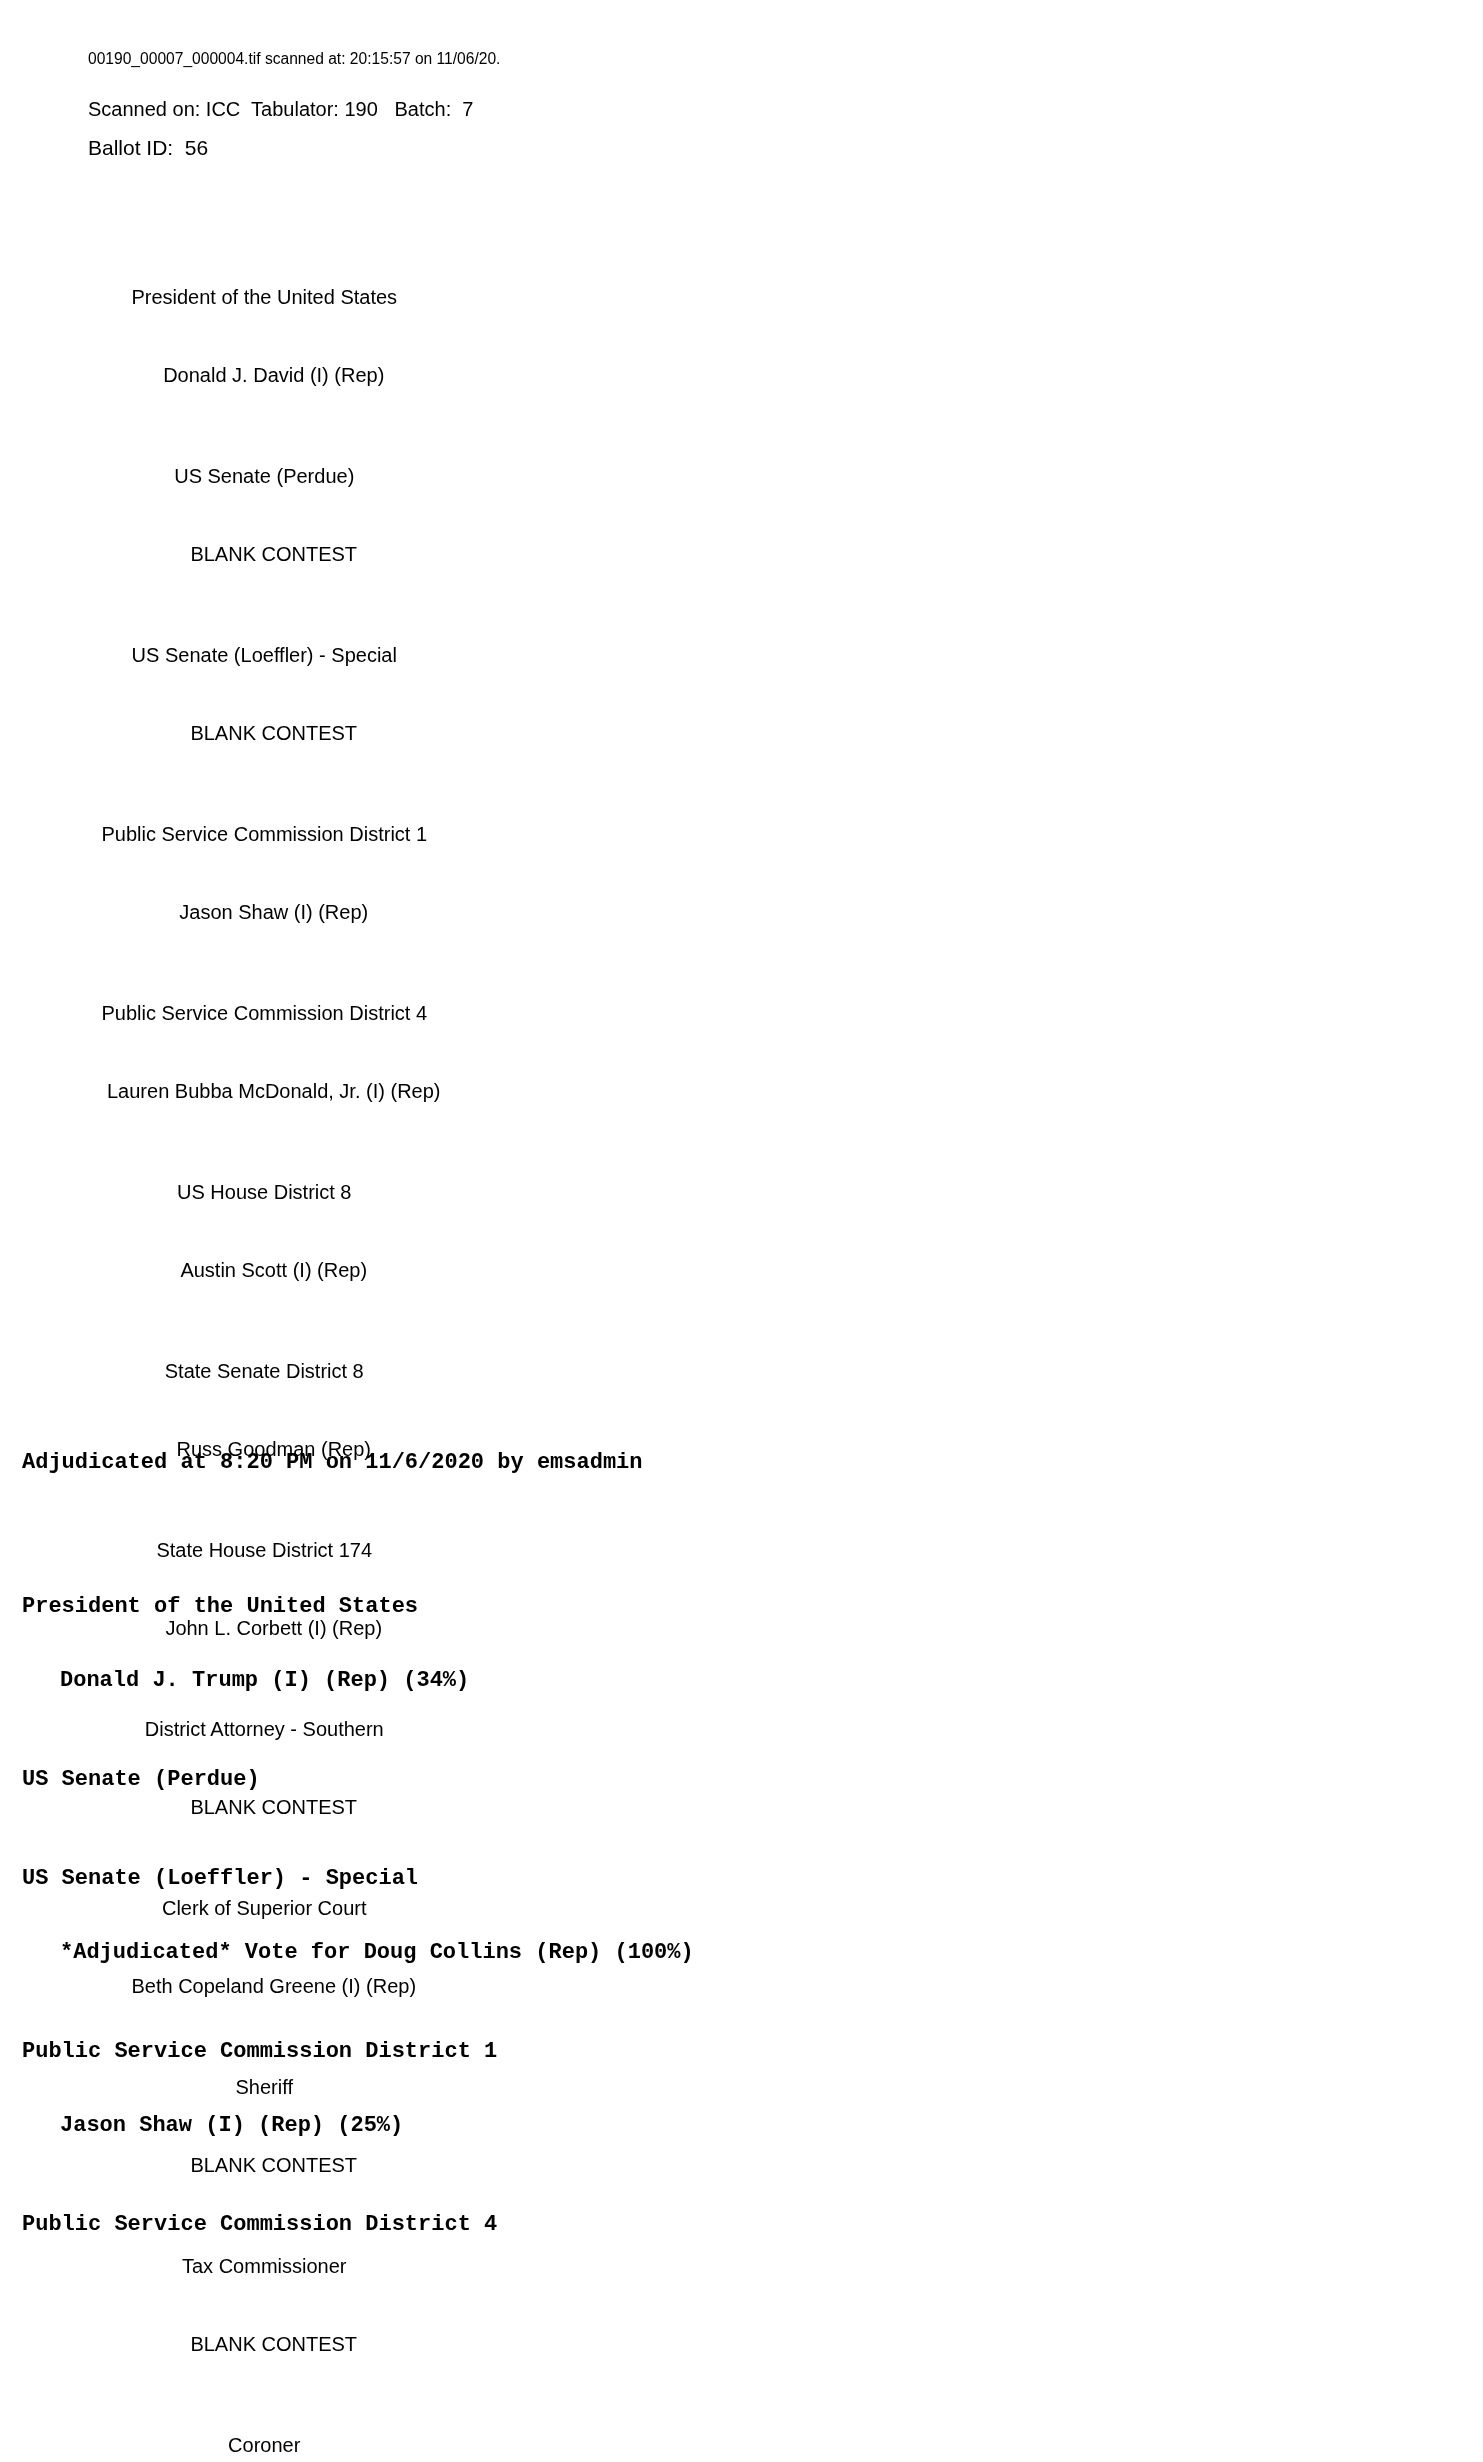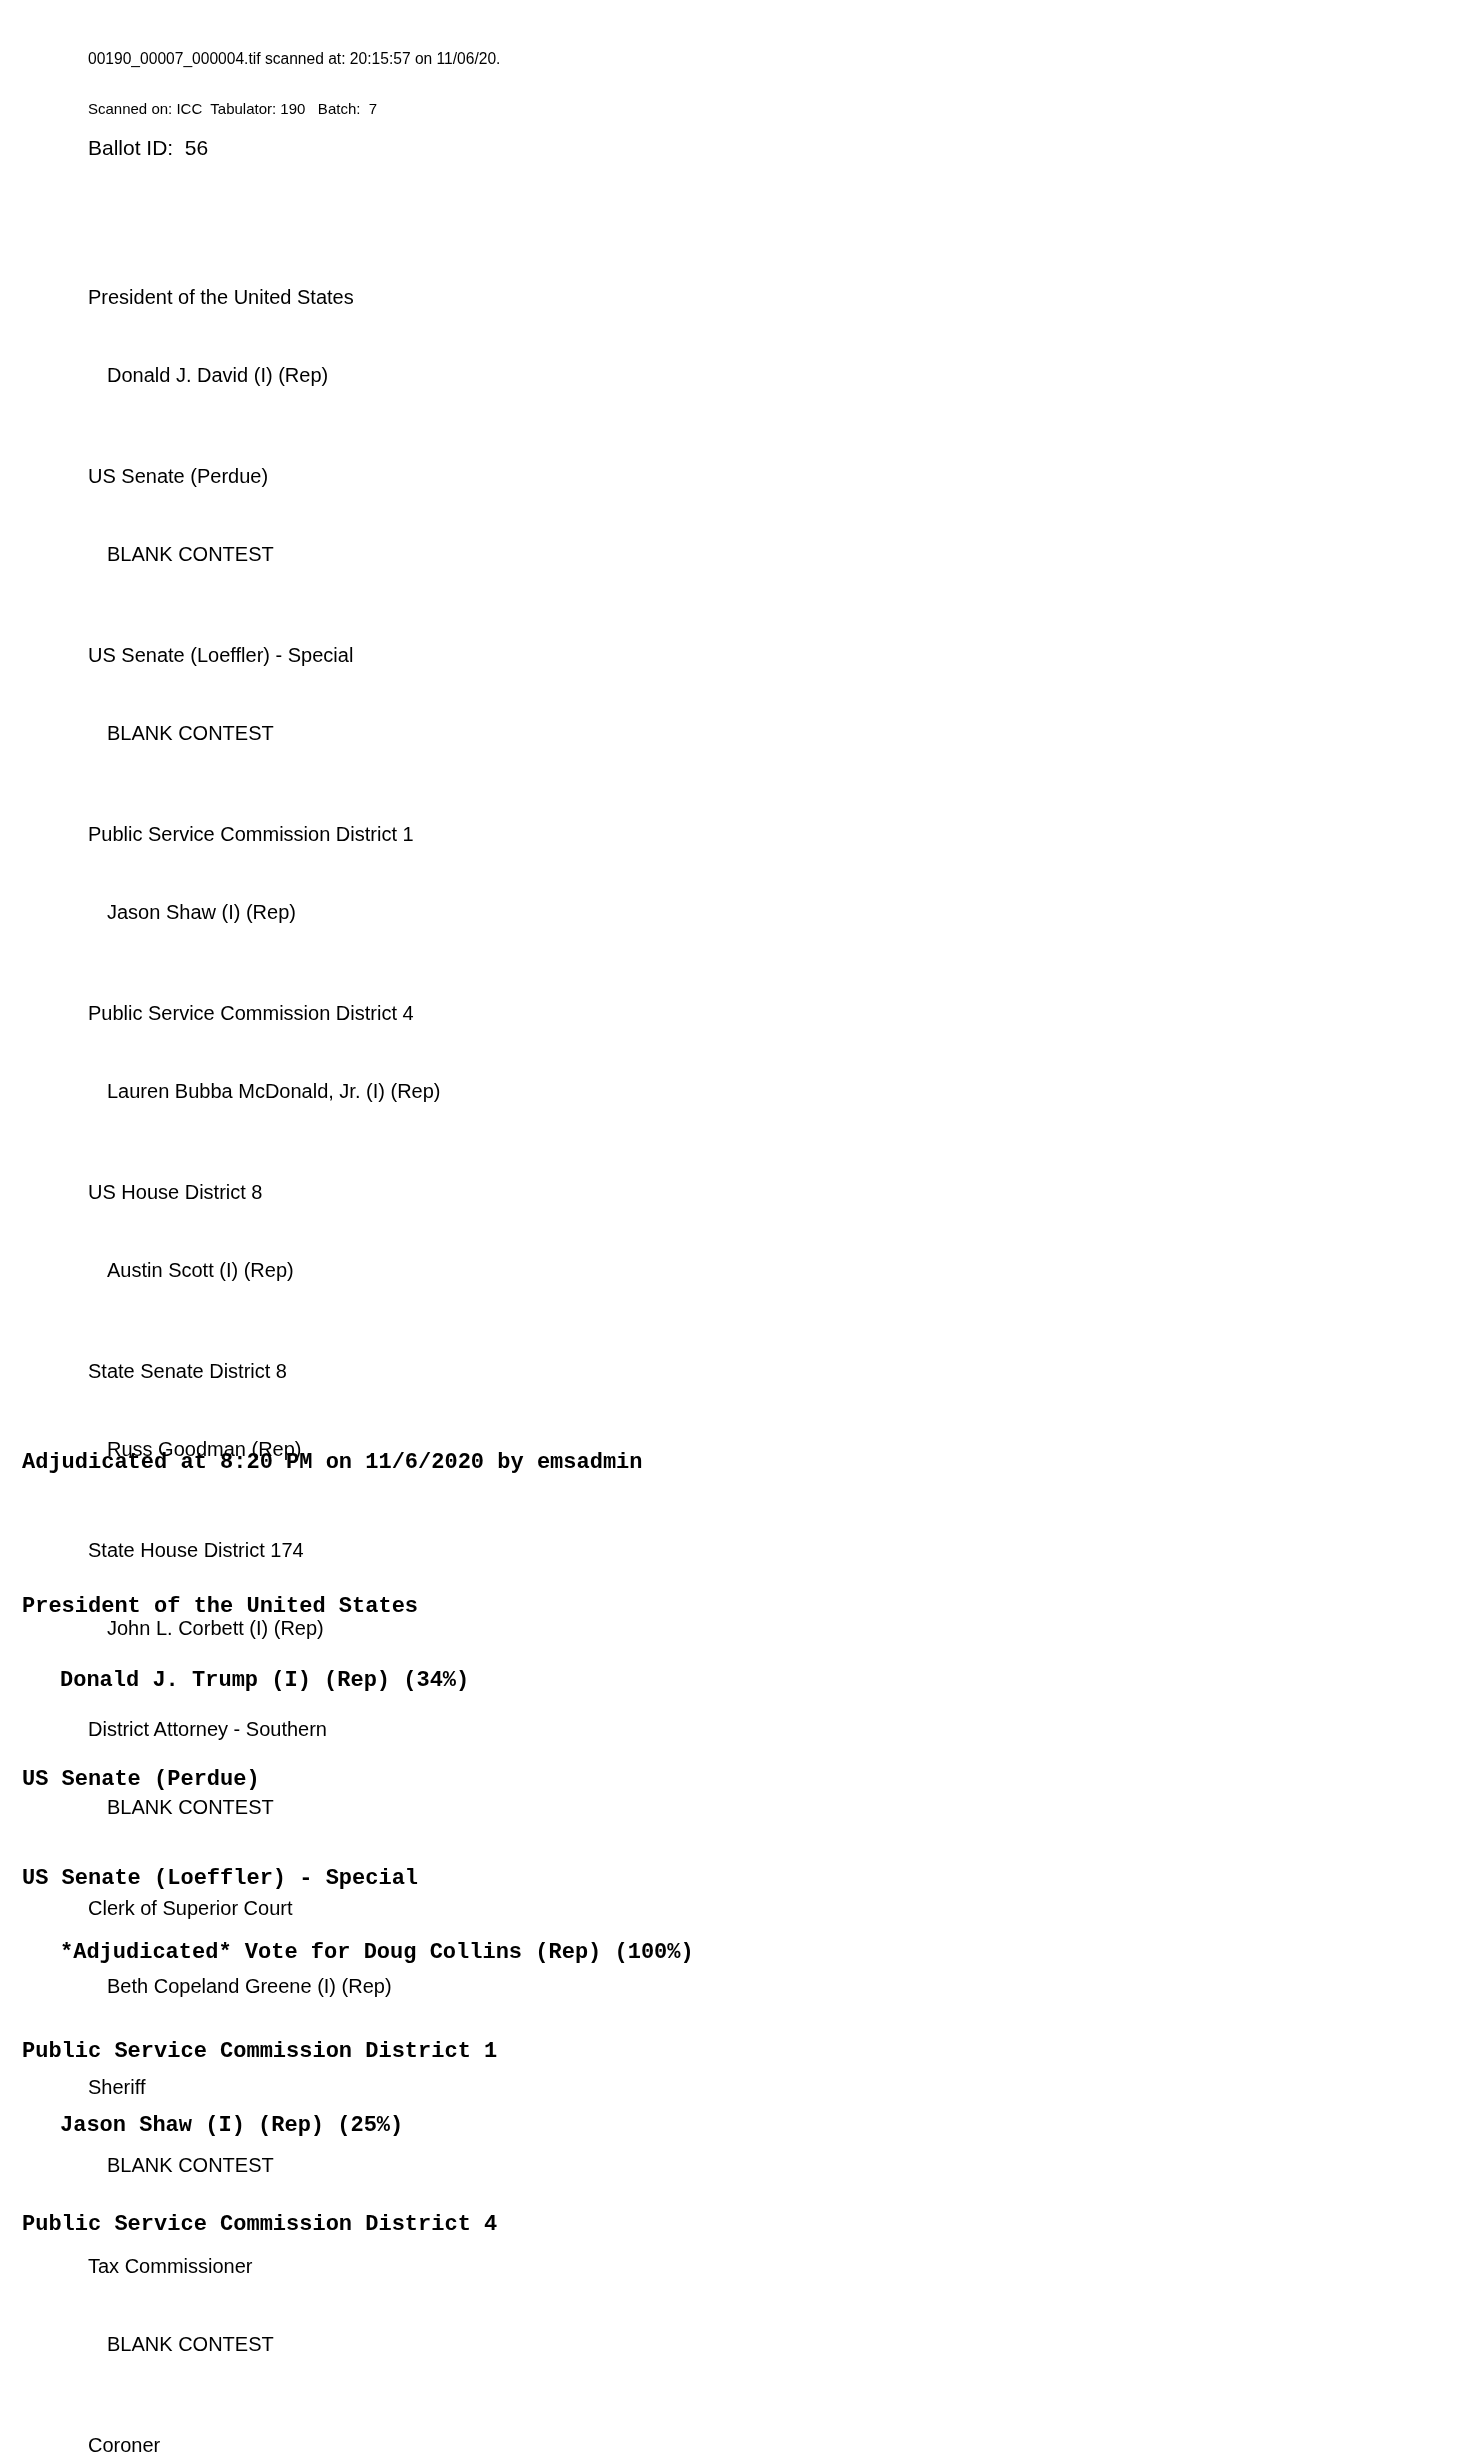--- a/index.html
+++ b/index.html
@@ -13,33 +13,34 @@
     height: 2462px;
     background: #ffffff;
     color: #000000;
     overflow: hidden;
   }
   
   .sans {
     font-family: "Liberation Sans", "DejaVu Sans", sans-serif;
     color: #000000;
     white-space: pre;
+    text-align: center;
   }
   .file-line {
     position: absolute;
     left: 88px;
     top: 49px;
     font-size: 15.6px;
     line-height: 19px;
   }
   .scanned-line {
     position: absolute;
     left: 88px;
     top: 97px;
-    font-size: 15px;
+    font-size: 20px;
     line-height: 24px;
   }
   .ballot-id-line {
     position: absolute;
     left: 88px;
     top: 136px;
     font-size: 21px;
     line-height: 24px;
   }
   .ballot-list {

